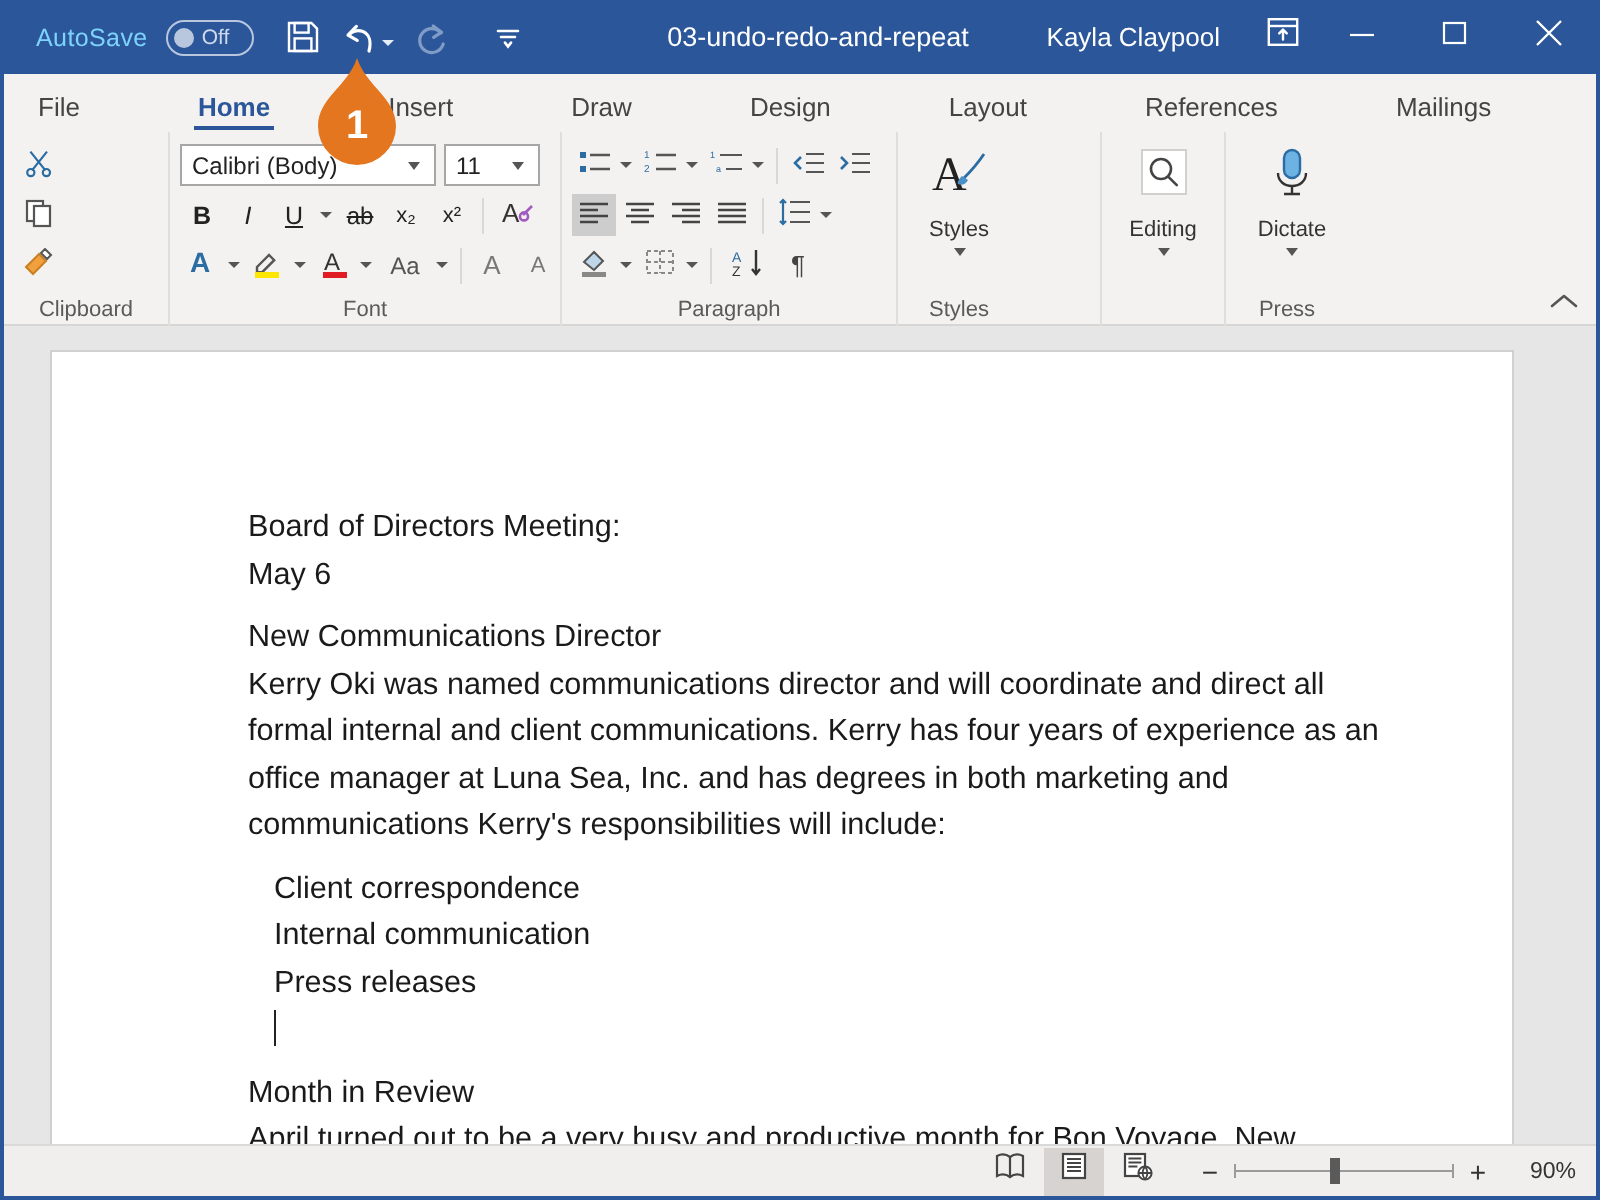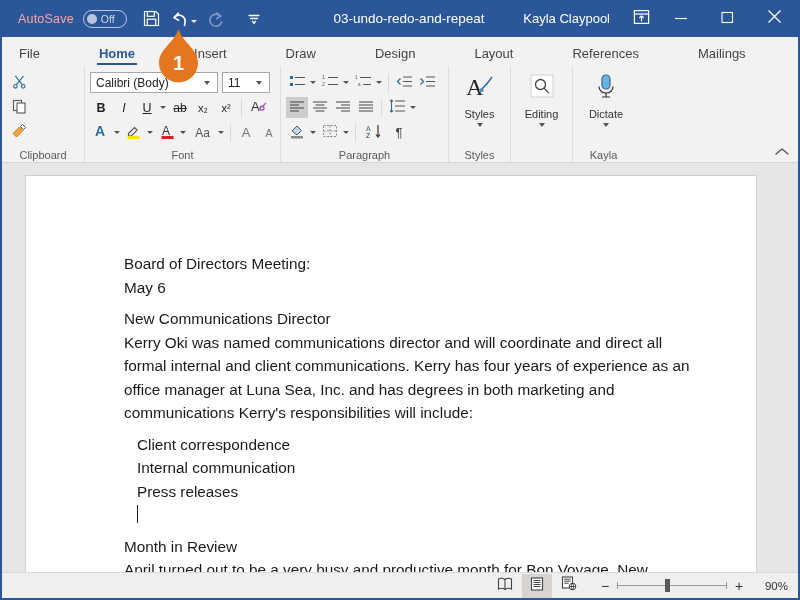--- a/index.html
+++ b/index.html
@@ -20,21 +20,21 @@
   }
 
   
   .titlebar {
     height: 37px; background: #2b579a;
     display: flex; align-items: center;
     color: #ffffff; position: relative;
   }
   .qat { display: flex; align-items: center; padding-left: 16px; gap: 2px; }
   .autosave-label {
-    font-size: 12.5px; color: #fca5a5; margin-right: 7px; letter-spacing: .2px;
+    font-size: 12.5px; color: #7dd3fc; margin-right: 7px; letter-spacing: .2px;
   }
   .toggle {
     width: 44px; height: 18px; border-radius: 9px;
     border: 1.4px solid #b9c7de; display: flex; align-items: center;
     padding: 0 3px; gap: 4px;
   }
   .toggle .knob { width: 10px; height: 10px; border-radius: 50%; background: #b9c7de; }
   .toggle .state { font-size: 10.5px; color: #cdd8ea; }
   .qat-btn {
     width: 30px; height: 27px; display: flex; align-items: center;
@@ -591,21 +591,21 @@
                 <path d="M16 19c2 1 4 0 5-2l-3-2c-1.5 1.5-2.5 3-2 4z" fill="#4a90c8"></path>
               </svg>
           </span>
           <span class="lbl">Styles</span>
           <span class="tri-down"></span>
         </div>
       </div>
       <div class="group-label">Styles</div>
     </div>
 
-    <div class="group" style="width:62px;">
+    <div class="group" style="width:62px;margin-left:40px;">
       <div class="group-body" style="justify-content:center;">
         <div class="big-btn">
           <span>
             <svg width="32" height="30" viewBox="0 0 32 30">
                 <rect x="5" y="2" width="22" height="22" fill="#fff" stroke="#d0d0d0" stroke-width="1"></rect>
                 <circle cx="14.5" cy="11.5" r="5" fill="none" stroke="#444" stroke-width="1.3"></circle>
                 <path d="M18.2 15.4l4.2 4.2" stroke="#444" stroke-width="1.3" stroke-linecap="round"></path>
               </svg>
           </span>
           <span class="lbl">Editing</span>
@@ -622,21 +622,21 @@
             <svg width="28" height="30" viewBox="0 0 28 30">
                 <rect x="10" y="2" width="8" height="14" rx="4" fill="#6cb3e4" stroke="#2b6ca3" stroke-width="1.2"></rect>
                 <path d="M7 13.5c0 4 3.1 6.5 7 6.5s7-2.5 7-6.5" fill="none" stroke="#333" stroke-width="1.2"></path>
                 <path d="M14 20v4M10 24h8" stroke="#333" stroke-width="1.2"></path>
               </svg>
           </span>
           <span class="lbl">Dictate</span>
           <span class="tri-down"></span>
         </div>
       </div>
-      <div class="group-label">Kayla</div>
+      <div class="group-label">Press</div>
     </div>
 
     <div class="ribbon-collapse">
       <span>
         <svg width="14" height="9" viewBox="0 0 14 9">
             <path d="M1 7l6-5 6 5" fill="none" stroke="#555" stroke-width="1.3" stroke-linecap="round" stroke-linejoin="round"></path>
           </svg>
       </span>
     </div>
   </div>

